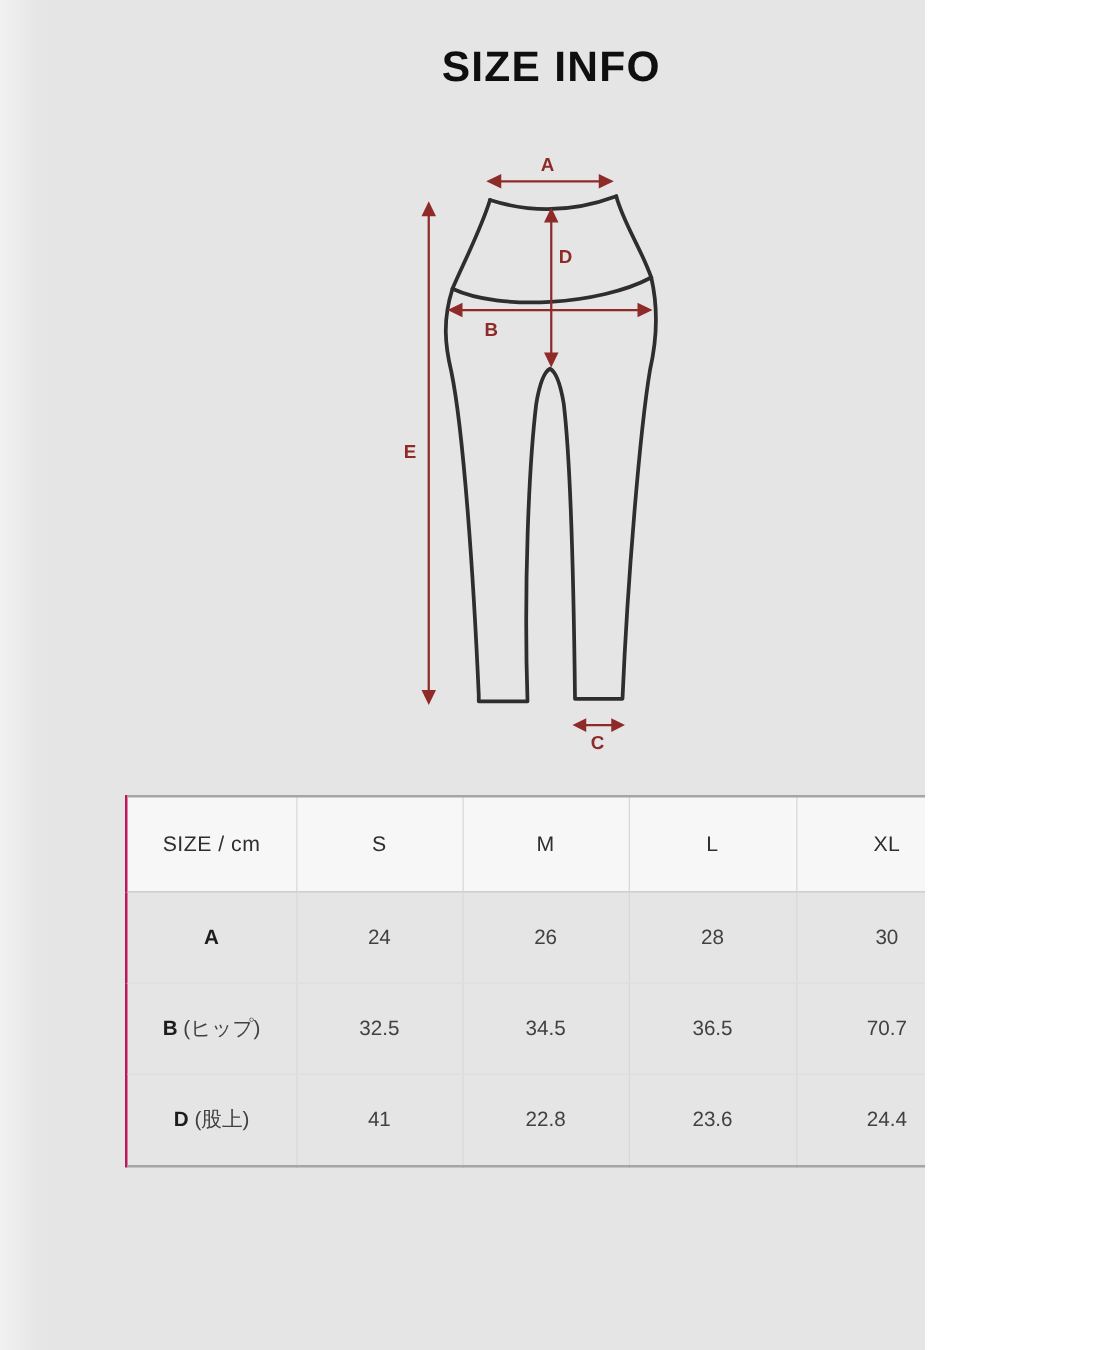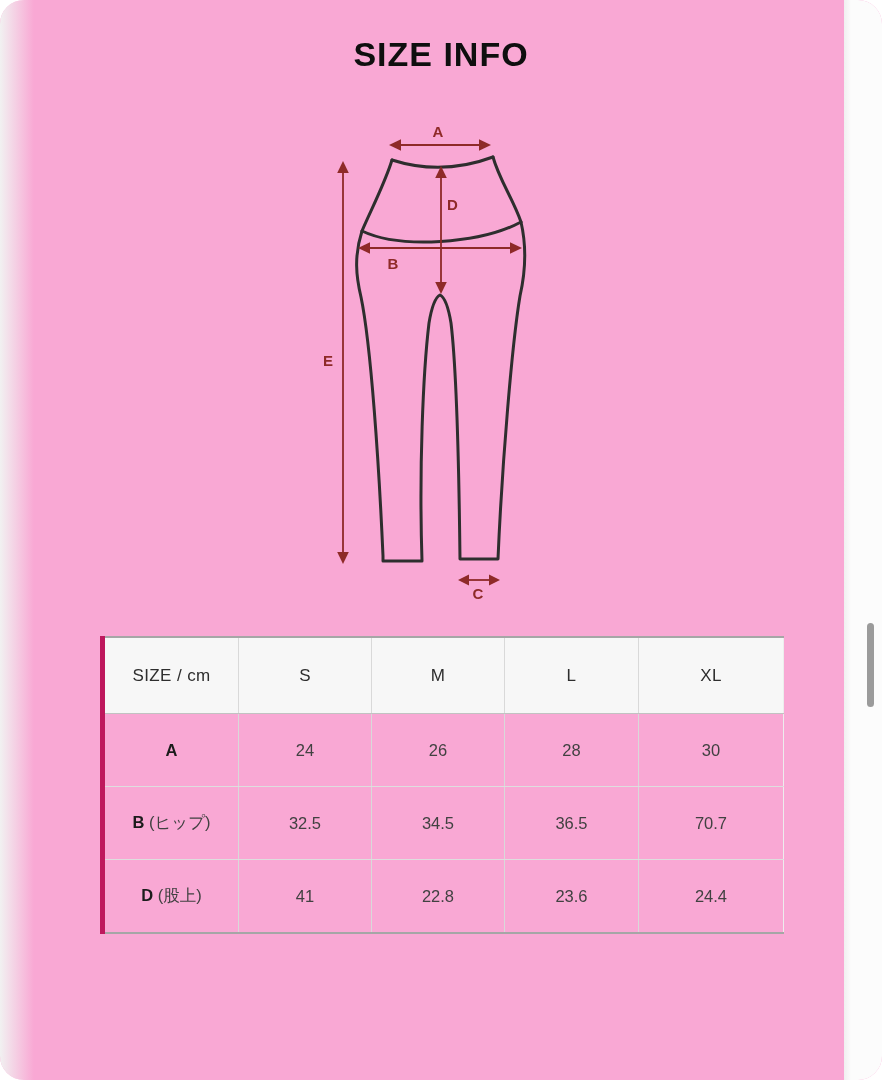--- a/index.html
+++ b/index.html
@@ -1,18 +1,18 @@
 <!DOCTYPE html>
 <html><head>
 <meta charset="utf-8">
 <style>
   html,body{margin:0;padding:0;background:#fff;}
   .stage{
-    position:relative;width:882px;height:1080px;overflow:hidden;
-    background:#f9a8d4;font-family:"Liberation Sans",sans-serif;border-radius:24px;
+    position:relative;width:740px;height:1080px;overflow:hidden;
+    background:#e5e5e5;font-family:"Liberation Sans",sans-serif;
   }
   .left-fade{
     position:absolute;left:0;top:0;width:34px;height:1080px;
     background:linear-gradient(to right,#f1f1f1 0%,rgba(255,255,255,0) 100%);
   }
   .scroll-rail{
     position:absolute;left:844px;top:0;width:38px;height:1080px;
     background:linear-gradient(to right,#f0f0f0 0px,#fcfcfc 7px,#fcfcfc 100%);
   }
   .scroll-thumb{
@@ -36,21 +36,21 @@
     font-size:17px;color:#2e2e2e;letter-spacing:.4px;
     border-bottom:1px solid #c2c2c2;
   }
   .size-table td{
     height:70px;text-align:center;vertical-align:middle;
     font-size:16.5px;color:#414141;
     border-bottom:1px solid #dedede;
   }
   .size-table tr:last-child td{border-bottom:none;}
   .size-table th + th, .size-table td + td{border-left:1px solid #d9d9d9;}
-  .size-table th:first-child, .size-table td:first-child{border-left:5px solid #be185d;}
+  .size-table th:first-child, .size-table td:first-child{border-left:2px solid #be185d;}
   .size-table th:last-child, .size-table td:last-child{border-right:1px solid #ededed;margin-left:16px;}
   .rowlabel{font-size:16.5px;color:#333;}
   .rowlabel b{color:#1c1c1c;font-weight:bold;}
 </style>
 </head>
 <body>
 
 <div class="stage">
 
   <div class="left-fade"></div>

